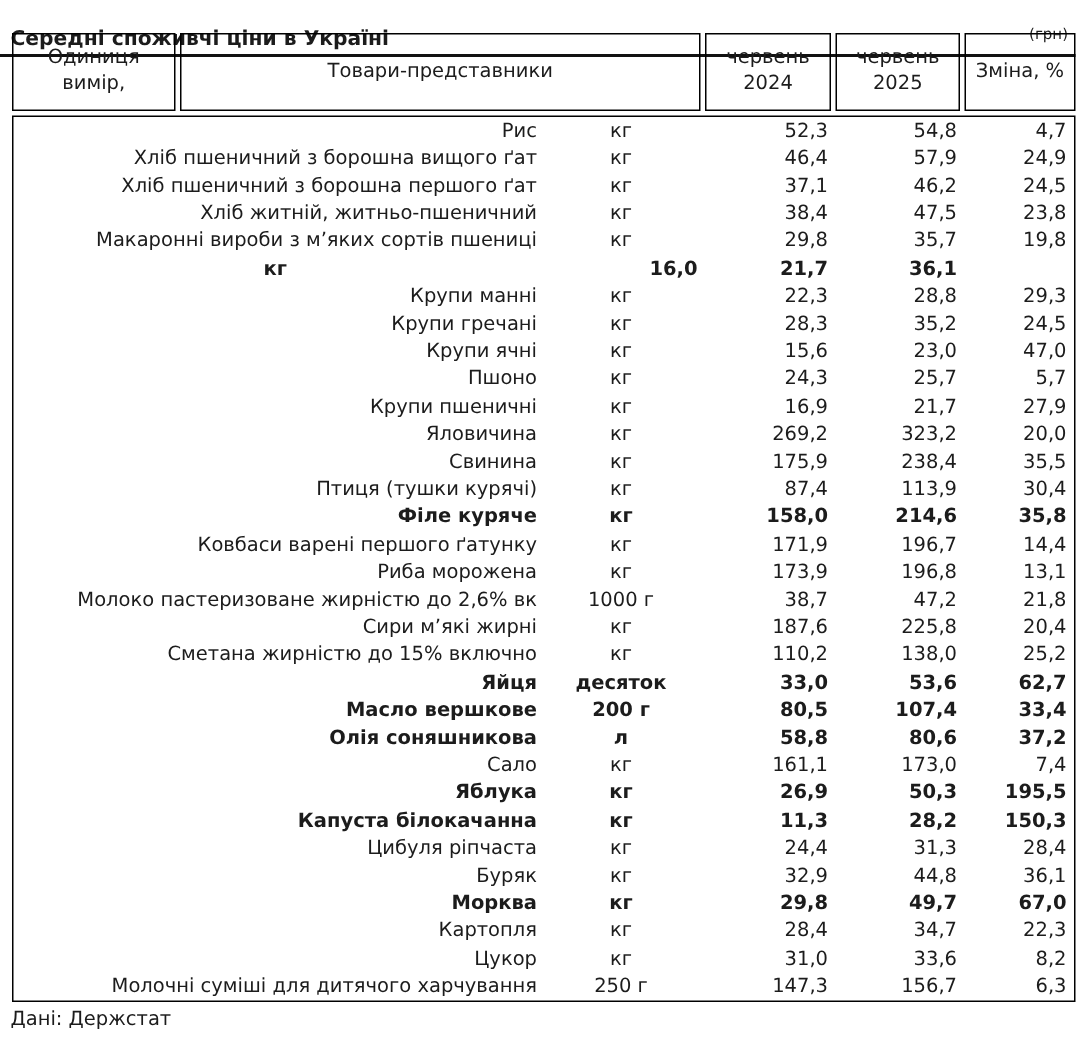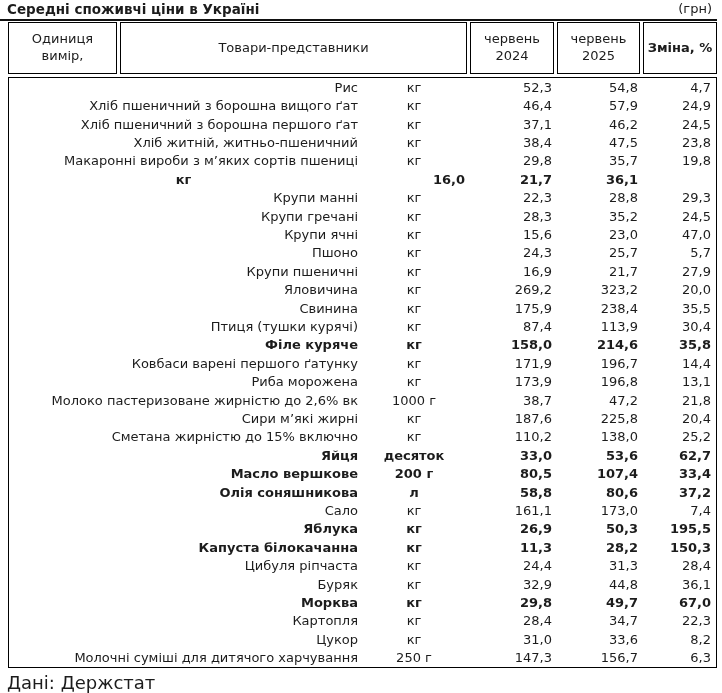--- a/index.html
+++ b/index.html
@@ -7,42 +7,42 @@
     position:relative;
     width:722px;height:693px;
     background:#ffffff;
     font-family:"DejaVu Sans","Liberation Sans",sans-serif;
     font-size:13px;
     color:#1c1c1c;
     overflow:hidden;
   }
   
   .titlebar{
-    position:absolute;left:0;top:1px;width:717px;height:18px;
+    position:absolute;left:0;top:18px;width:717px;height:18px;
     border-bottom:2px solid #111;
     display:flex;justify-content:space-between;align-items:flex-start;
     box-sizing:content-box;
   }
   .title{font-weight:bold;font-size:13.5px;padding-left:7px;white-space:nowrap;}
-  .currency-note{font-size:13px;padding-right:5px;white-space:nowrap;}
+  .currency-note{font-size:10px;padding-right:5px;white-space:nowrap;}
   
   .header-row{
     position:absolute;left:8px;top:22px;height:52px;
     display:flex;
   }
   .hcell{
     box-sizing:border-box;
     border:1px solid #000;
     margin-right:3px;
     display:flex;align-items:center;justify-content:center;
     text-align:center;
     line-height:1.3;
     padding:0 2px;
   }
-  .hcell:last-child{margin-right:0;font-weight:bold;}
+  .hcell:last-child{margin-right:0;}
   .h0{width:347px;}
   .h1{width:109px;}
   .h2{width:84px;}
   .h3{width:83px;}
   .h4{width:74px;white-space:nowrap;}
   
   .data-block{
     position:absolute;left:8px;top:77px;
     width:709px;height:591px;
     box-sizing:border-box;
@@ -57,21 +57,21 @@
     white-space:nowrap;
   }
   .trow.bold{font-weight:bold;}
   .c{overflow:visible;}
   .c0{text-align:right;padding-left:4px;}
   .c1{text-align:center;}
   .c2,.c3,.c4{text-align:right;padding-right:5px;}
   
   .footer{
     position:absolute;left:7px;top:672px;
-    font-size:18px;white-space:nowrap;
+    font-size:13px;white-space:nowrap;
   }
 </style>
 </head>
 <body>
 
 <div class="page">
 
   <div class="titlebar">
     <span class="title">Середні споживчі ціни в Україні</span>
     <span class="currency-note">(грн)</span>

